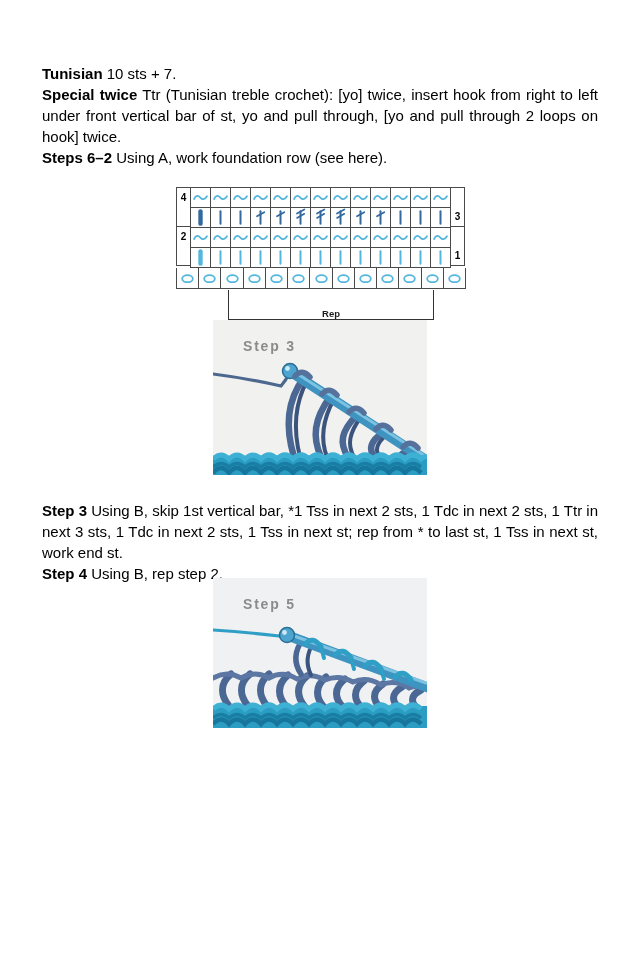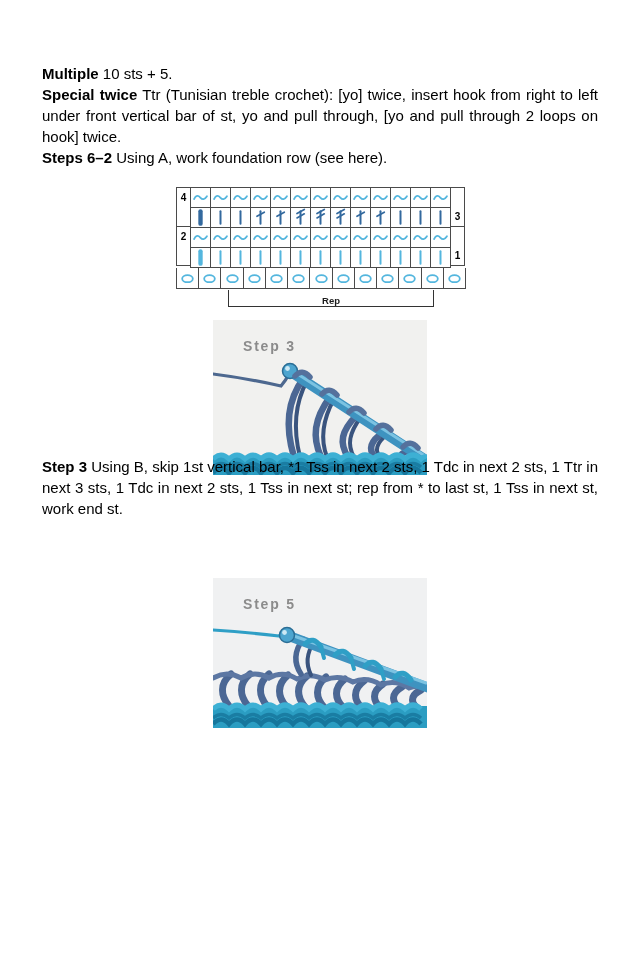--- a/index.html
+++ b/index.html
@@ -21,43 +21,43 @@
   .bottom-num span{bottom:4px;}
   .chart-grid{display:grid;grid-template-columns:repeat(13,20px);grid-auto-rows:20px;
               border-top:1px solid #4a4a4a;border-left:1px solid #4a4a4a;margin-left:-1px;box-sizing:border-box;}
   .right-col{margin-left:-1px;}
   .chart-cell{width:20px;height:20px;border-right:1px solid #4a4a4a;border-bottom:1px solid #4a4a4a;
               box-sizing:border-box;display:flex;align-items:center;justify-content:center;background:#fff;}
   .foundation-row{display:flex;width:290px;border:1px solid #4a4a4a;border-top:none;box-sizing:border-box;height:21px;}
   .f-cell{flex:1;border-right:1px solid #4a4a4a;box-sizing:border-box;display:flex;align-items:center;justify-content:center;}
   .f-cell:last-child{border-right:none;}
   .rep-row{position:relative;width:290px;height:17px;}
-  .rep-bracket{position:absolute;left:52px;top:1px;width:206px;height:17px;box-sizing:border-box;
+  .rep-bracket{position:absolute;left:52px;top:1px;width:206px;height:30px;box-sizing:border-box;
                border-left:1px solid #333;border-right:1px solid #333;border-bottom:1px solid #333;}
   .rep-label{position:absolute;left:0;right:0;bottom:0;text-align:center;
              font-size:9.5px;font-weight:bold;color:#1d1d1d;line-height:11px;}
 
   
   .photo{position:absolute;left:213px;width:214px;}
   .photo svg{display:block;}
   .photo-caption{position:absolute;left:30px;top:18px;font-size:14px;font-weight:bold;
                  letter-spacing:1.8px;color:#8b8b8b;}
   #photo-step3{top:320px;}
   #photo-step5{top:578px;}
   #intro-block{top:63px;}
-  #step34-block{top:456px;}
+  #step34-block{top:500px;}
   #step56-block{top:730px;}
 </style>
 </head>
 <body>
 
 <div class="page">
 
   <div class="text-block" id="intro-block">
-    <p><b>Multiple</b> <span>10 sts + 5.</span></p>
+    <p><b>Tunisian</b> <span>10 sts + 7.</span></p>
     <p><b>Special twice</b> <span>Ttr (Tunisian treble crochet): [yo] twice, insert hook from right to left under front vertical bar of st, yo and pull through, [yo and pull through 2 loops on hook] twice.</span></p>
     <p><b>Steps 6–2</b> <span>Using A, work foundation row (see here).</span></p>
   </div>
 
   <div class="chart">
       <div class="chart-top">
         <div class="col-labels left-col">
           <div class="lbl-cell top-num">
             <span>4</span>
           </div>
@@ -454,20 +454,21 @@
       <rect x="0" y="136" width="214" height="19" fill="#2b9dc2"></rect>
       <path d="M0 139 Q8 131 16 139 Q24 131 32 139 Q40 131 48 139 Q56 131 64 139 Q72 131 80 139 Q88 131 96 139 Q104 131 112 139 Q120 131 128 139 Q136 131 144 139 Q152 131 160 139 Q168 131 176 139 Q184 131 192 139 Q200 131 208 139 Q212 135 214 138" stroke="#3db0d4" stroke-width="5" fill="none"></path>
       <path d="M0 147 Q8 140 16 147 Q24 140 32 147 Q40 140 48 147 Q56 140 64 147 Q72 140 80 147 Q88 140 96 147 Q104 140 112 147 Q120 140 128 147 Q136 140 144 147 Q152 140 160 147 Q168 140 176 147 Q184 140 192 147 Q200 140 208 147" stroke="#1a7da3" stroke-width="3.5" fill="none"></path>
       <path d="M0 153 Q8 143 16 153 Q24 143 32 153 Q40 143 48 153 Q56 143 64 153 Q72 143 80 153 Q88 143 96 153 Q104 143 112 153 Q120 143 128 153 Q136 143 144 153 Q152 143 160 153 Q168 143 176 153 Q184 143 192 153 Q200 143 208 153" stroke="#16769c" stroke-width="4.5" fill="none"></path>
     </svg>
     <span class="photo-caption">Step 3</span>
   </div>
 
   <div class="text-block" id="step34-block">
     <p><b>Step 3</b> <span>Using B, skip 1st vertical bar, *1 Tss in next 2 sts, 1 Tdc in next 2 sts, 1 Ttr in next 3 sts, 1 Tdc in next 2 sts, 1 Tss in next st; rep from * to last st, 1 Tss in next st, work end st.</span></p>
+    <p><b>Step 4</b> <span>Using B, rep step 2.</span></p>
   </div>
 
   <div class="photo" id="photo-step5">
     <svg viewBox="0 0 214 150" width="214" height="150">
       <rect width="214" height="150" fill="#f0f1f2"></rect>
 
       <path d="M0 52 Q 32 54 66 58 Q 70 56 72 54" stroke="#2f9fc6" stroke-width="3.2" fill="none" stroke-linecap="round"></path>
 
       <g stroke-linecap="round" fill="none">
         <path d="M18 96 C 6 106, 8 118, 16 128" stroke="#4b6794" stroke-width="7"></path>

